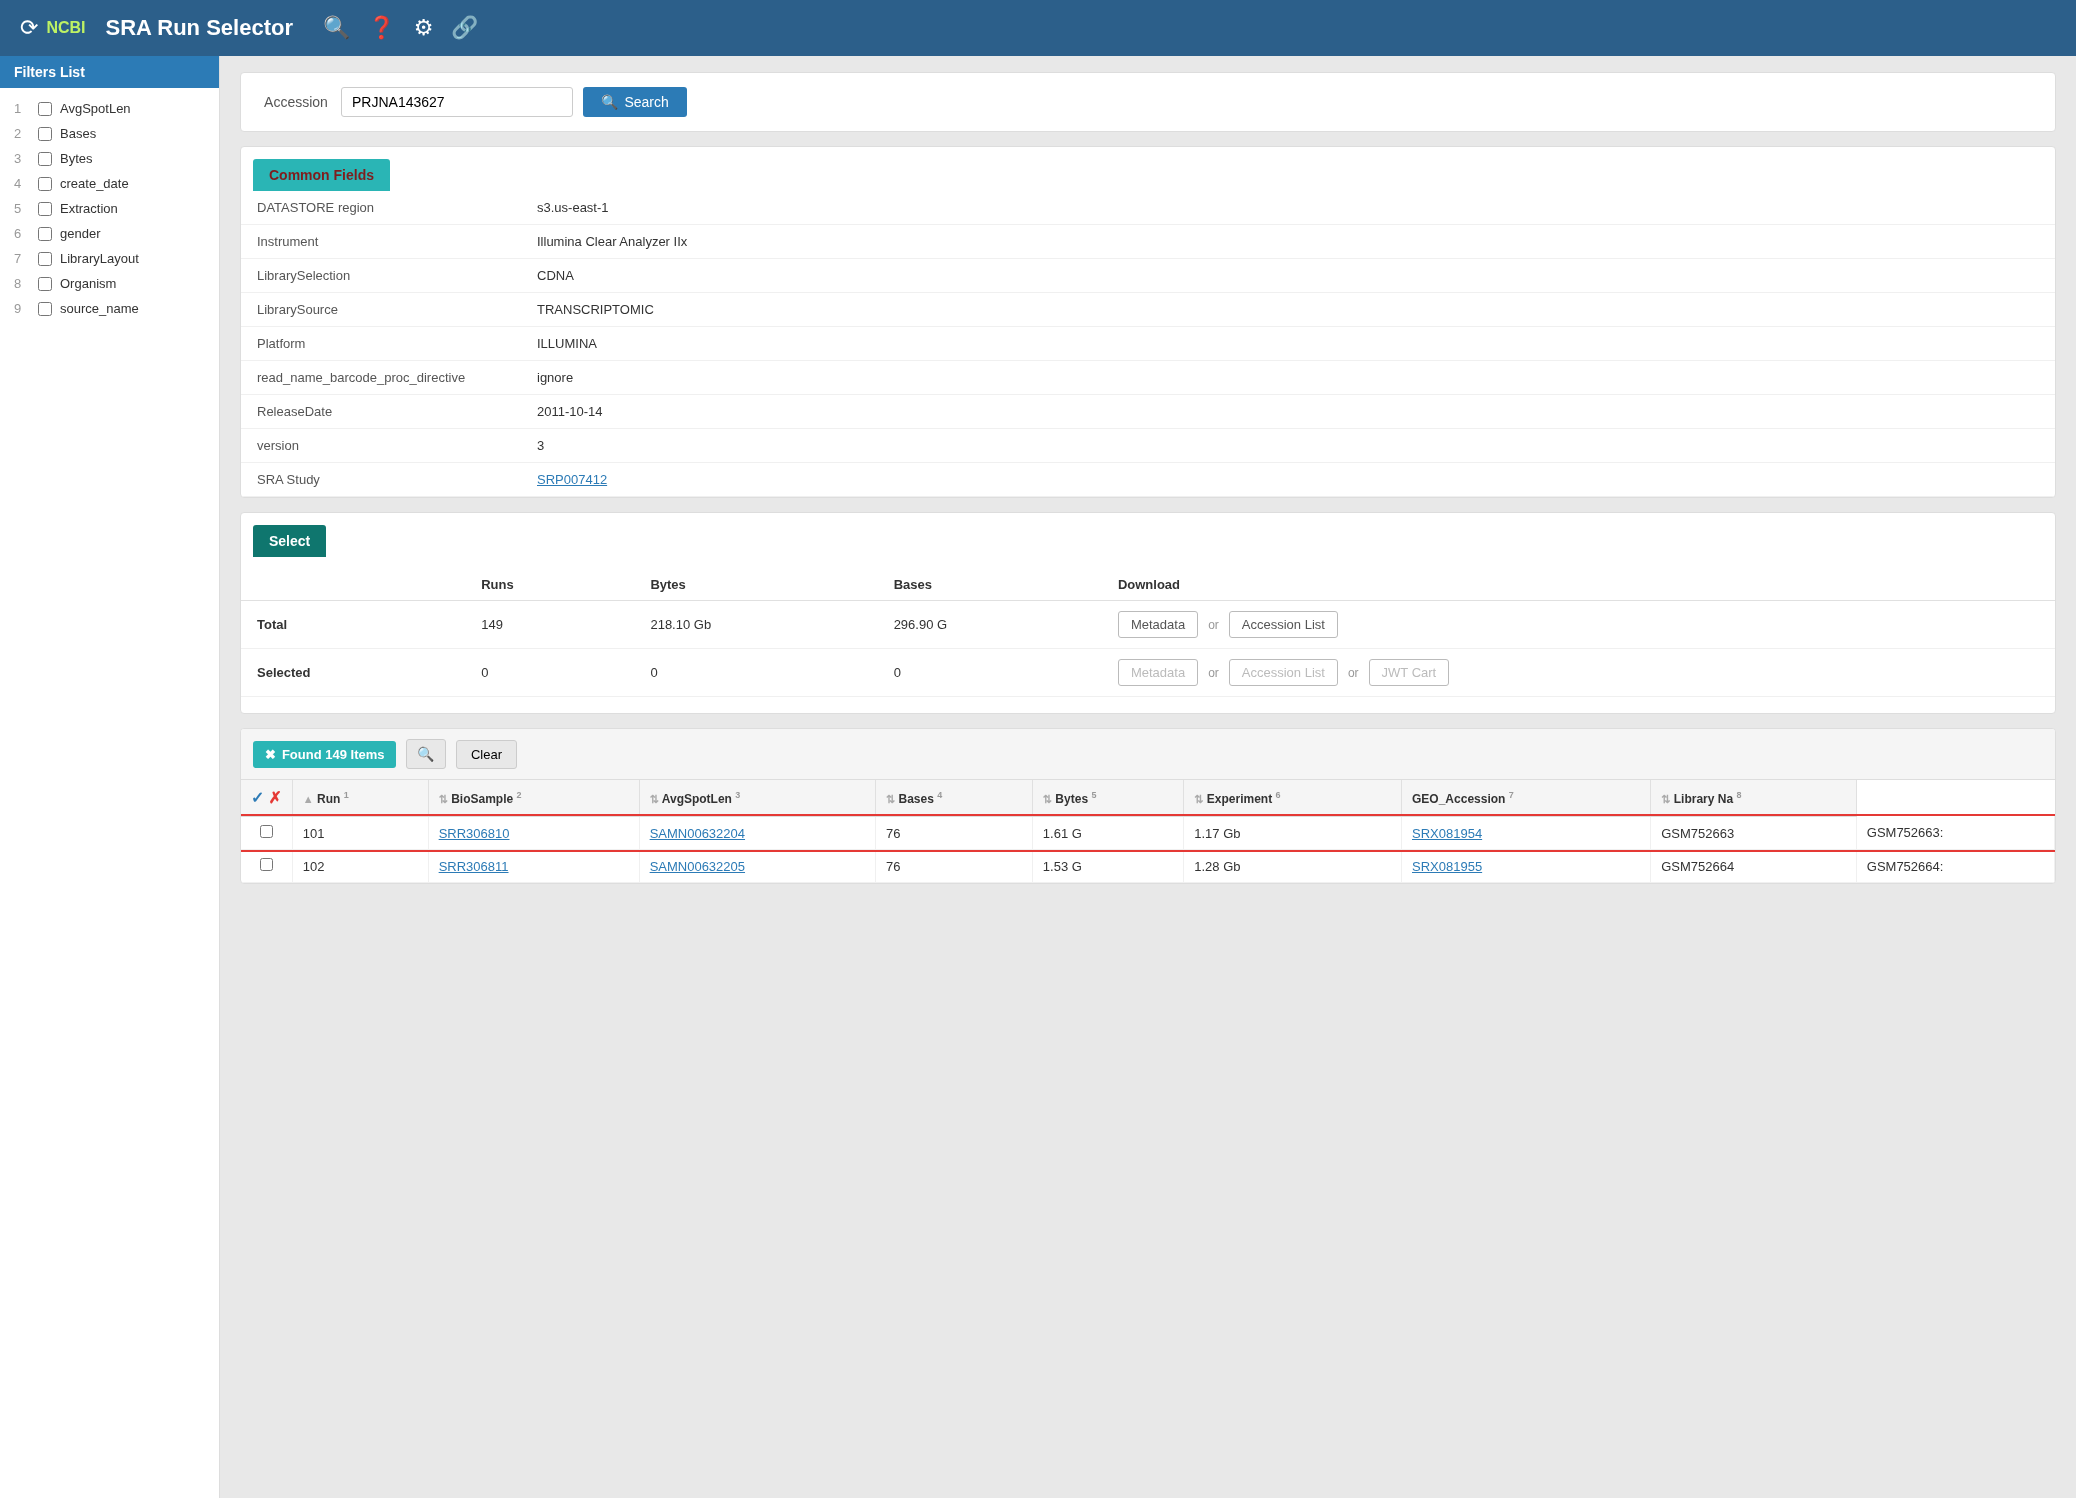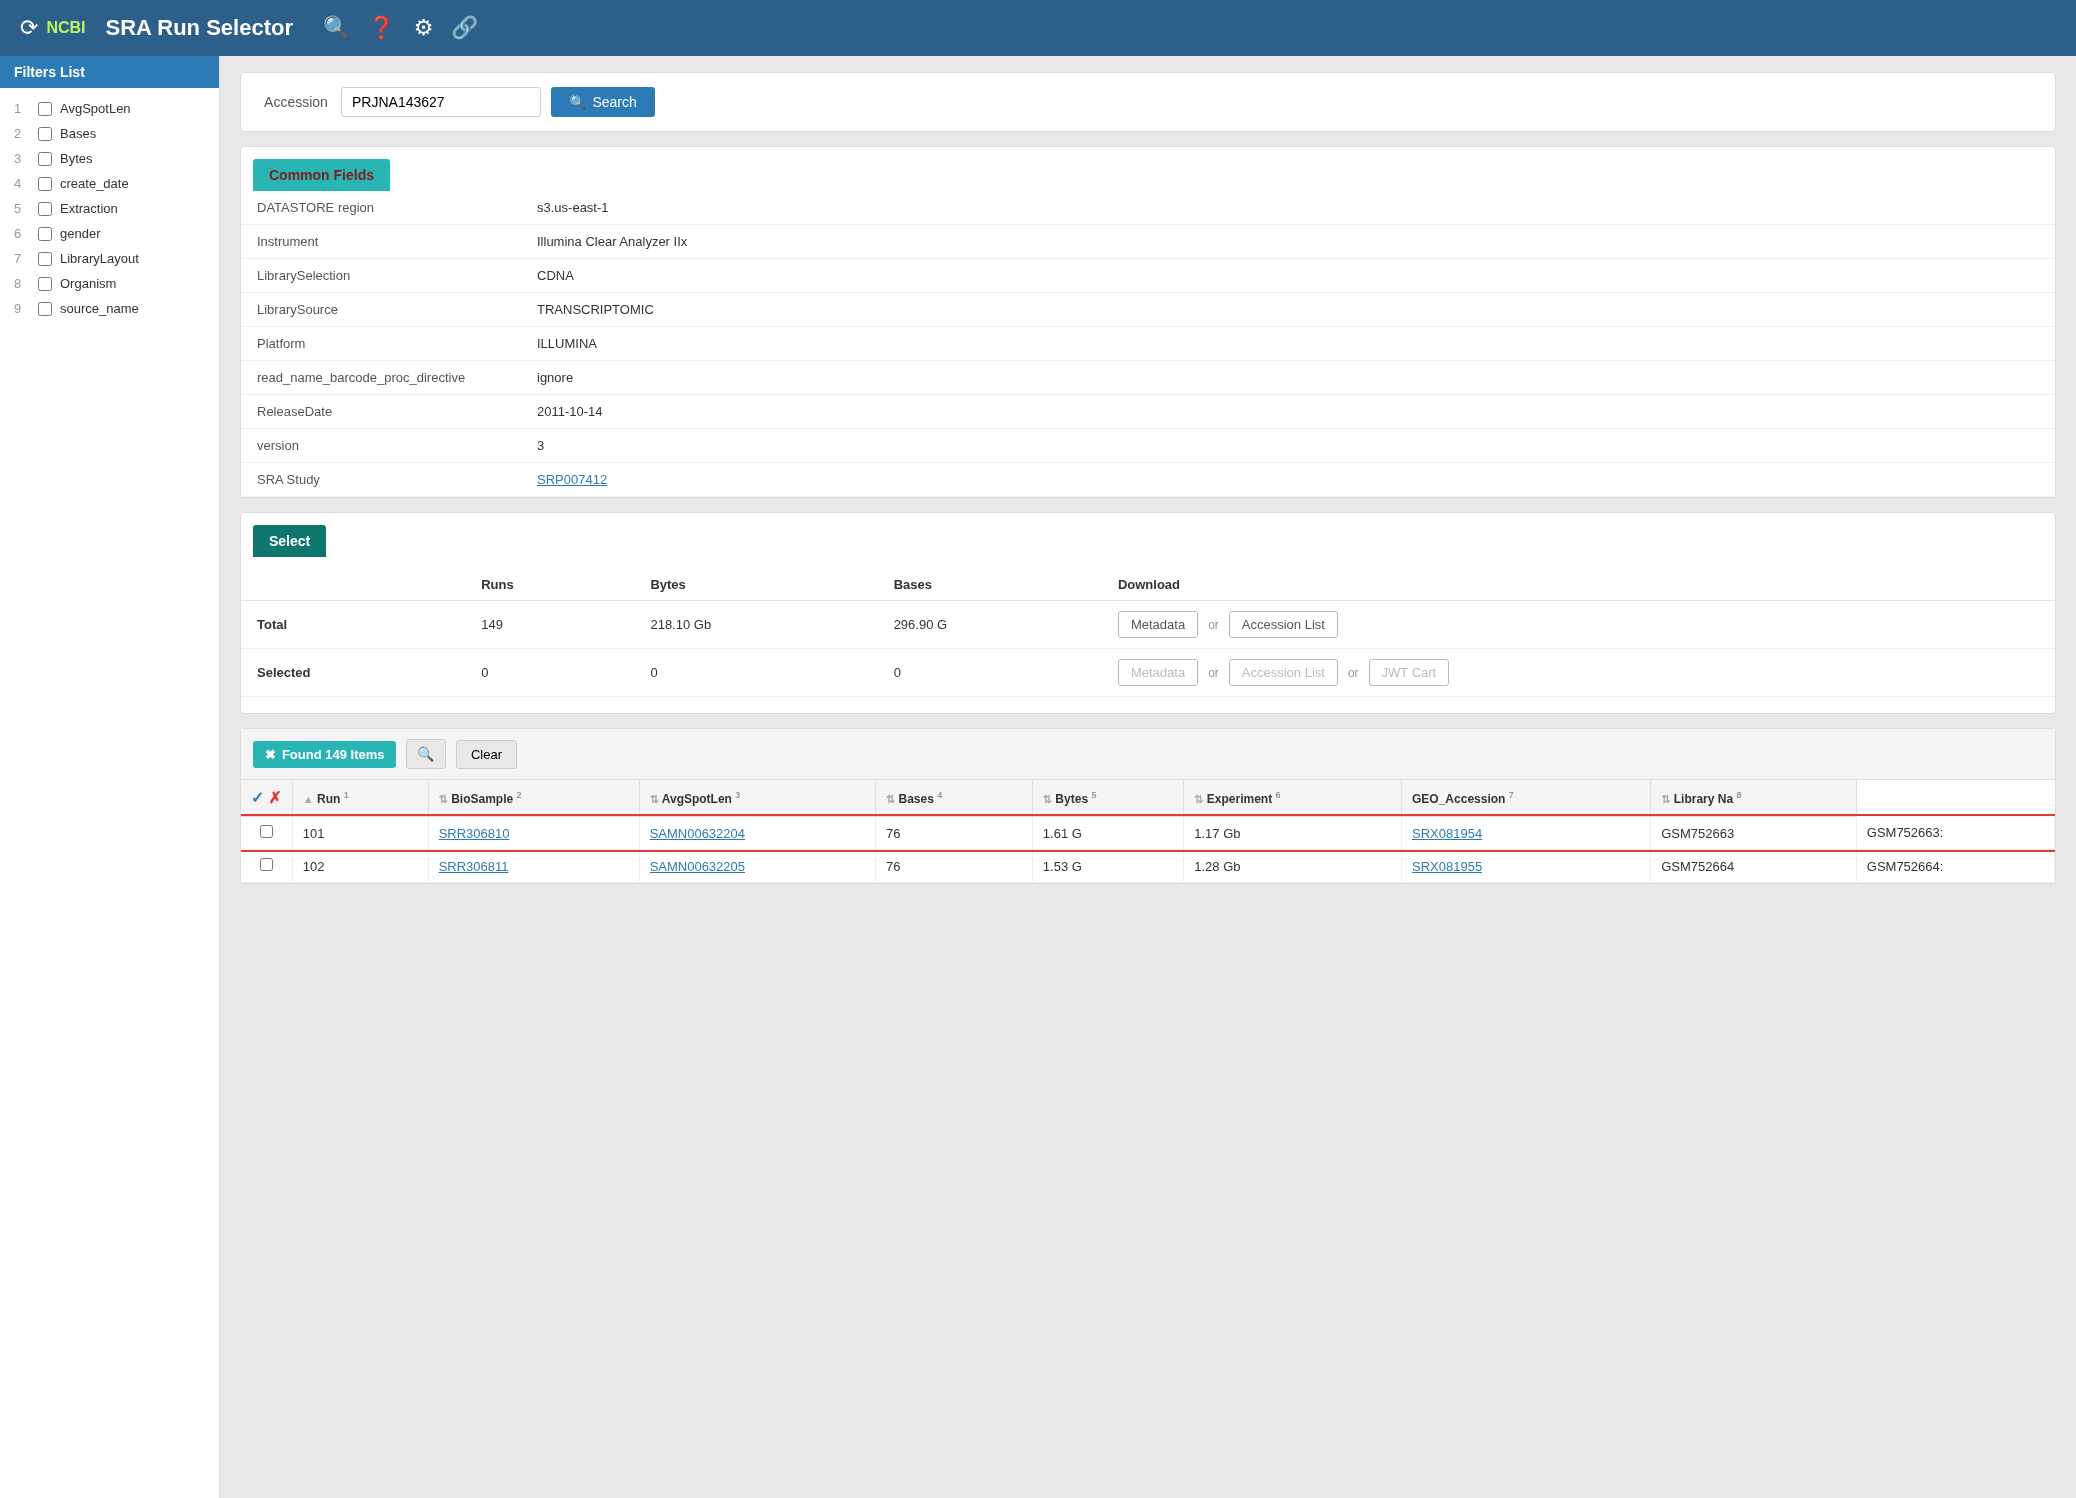--- a/index.html
+++ b/index.html
@@ -101,21 +101,21 @@
     .search-label {
       font-size: 14px;
       color: #555;
       min-width: 70px;
       text-align: center;
     }
     .search-input {
       border: 1px solid #ccc;
       padding: 6px 10px;
       font-size: 14px;
-      width: 200px;
+      width: 232px;
       border-radius: 3px;
     }
     .search-button {
       background: #2c7bb6;
       color: white;
       border: none;
       padding: 7px 18px;
       border-radius: 3px;
       cursor: pointer;
       font-size: 14px;

